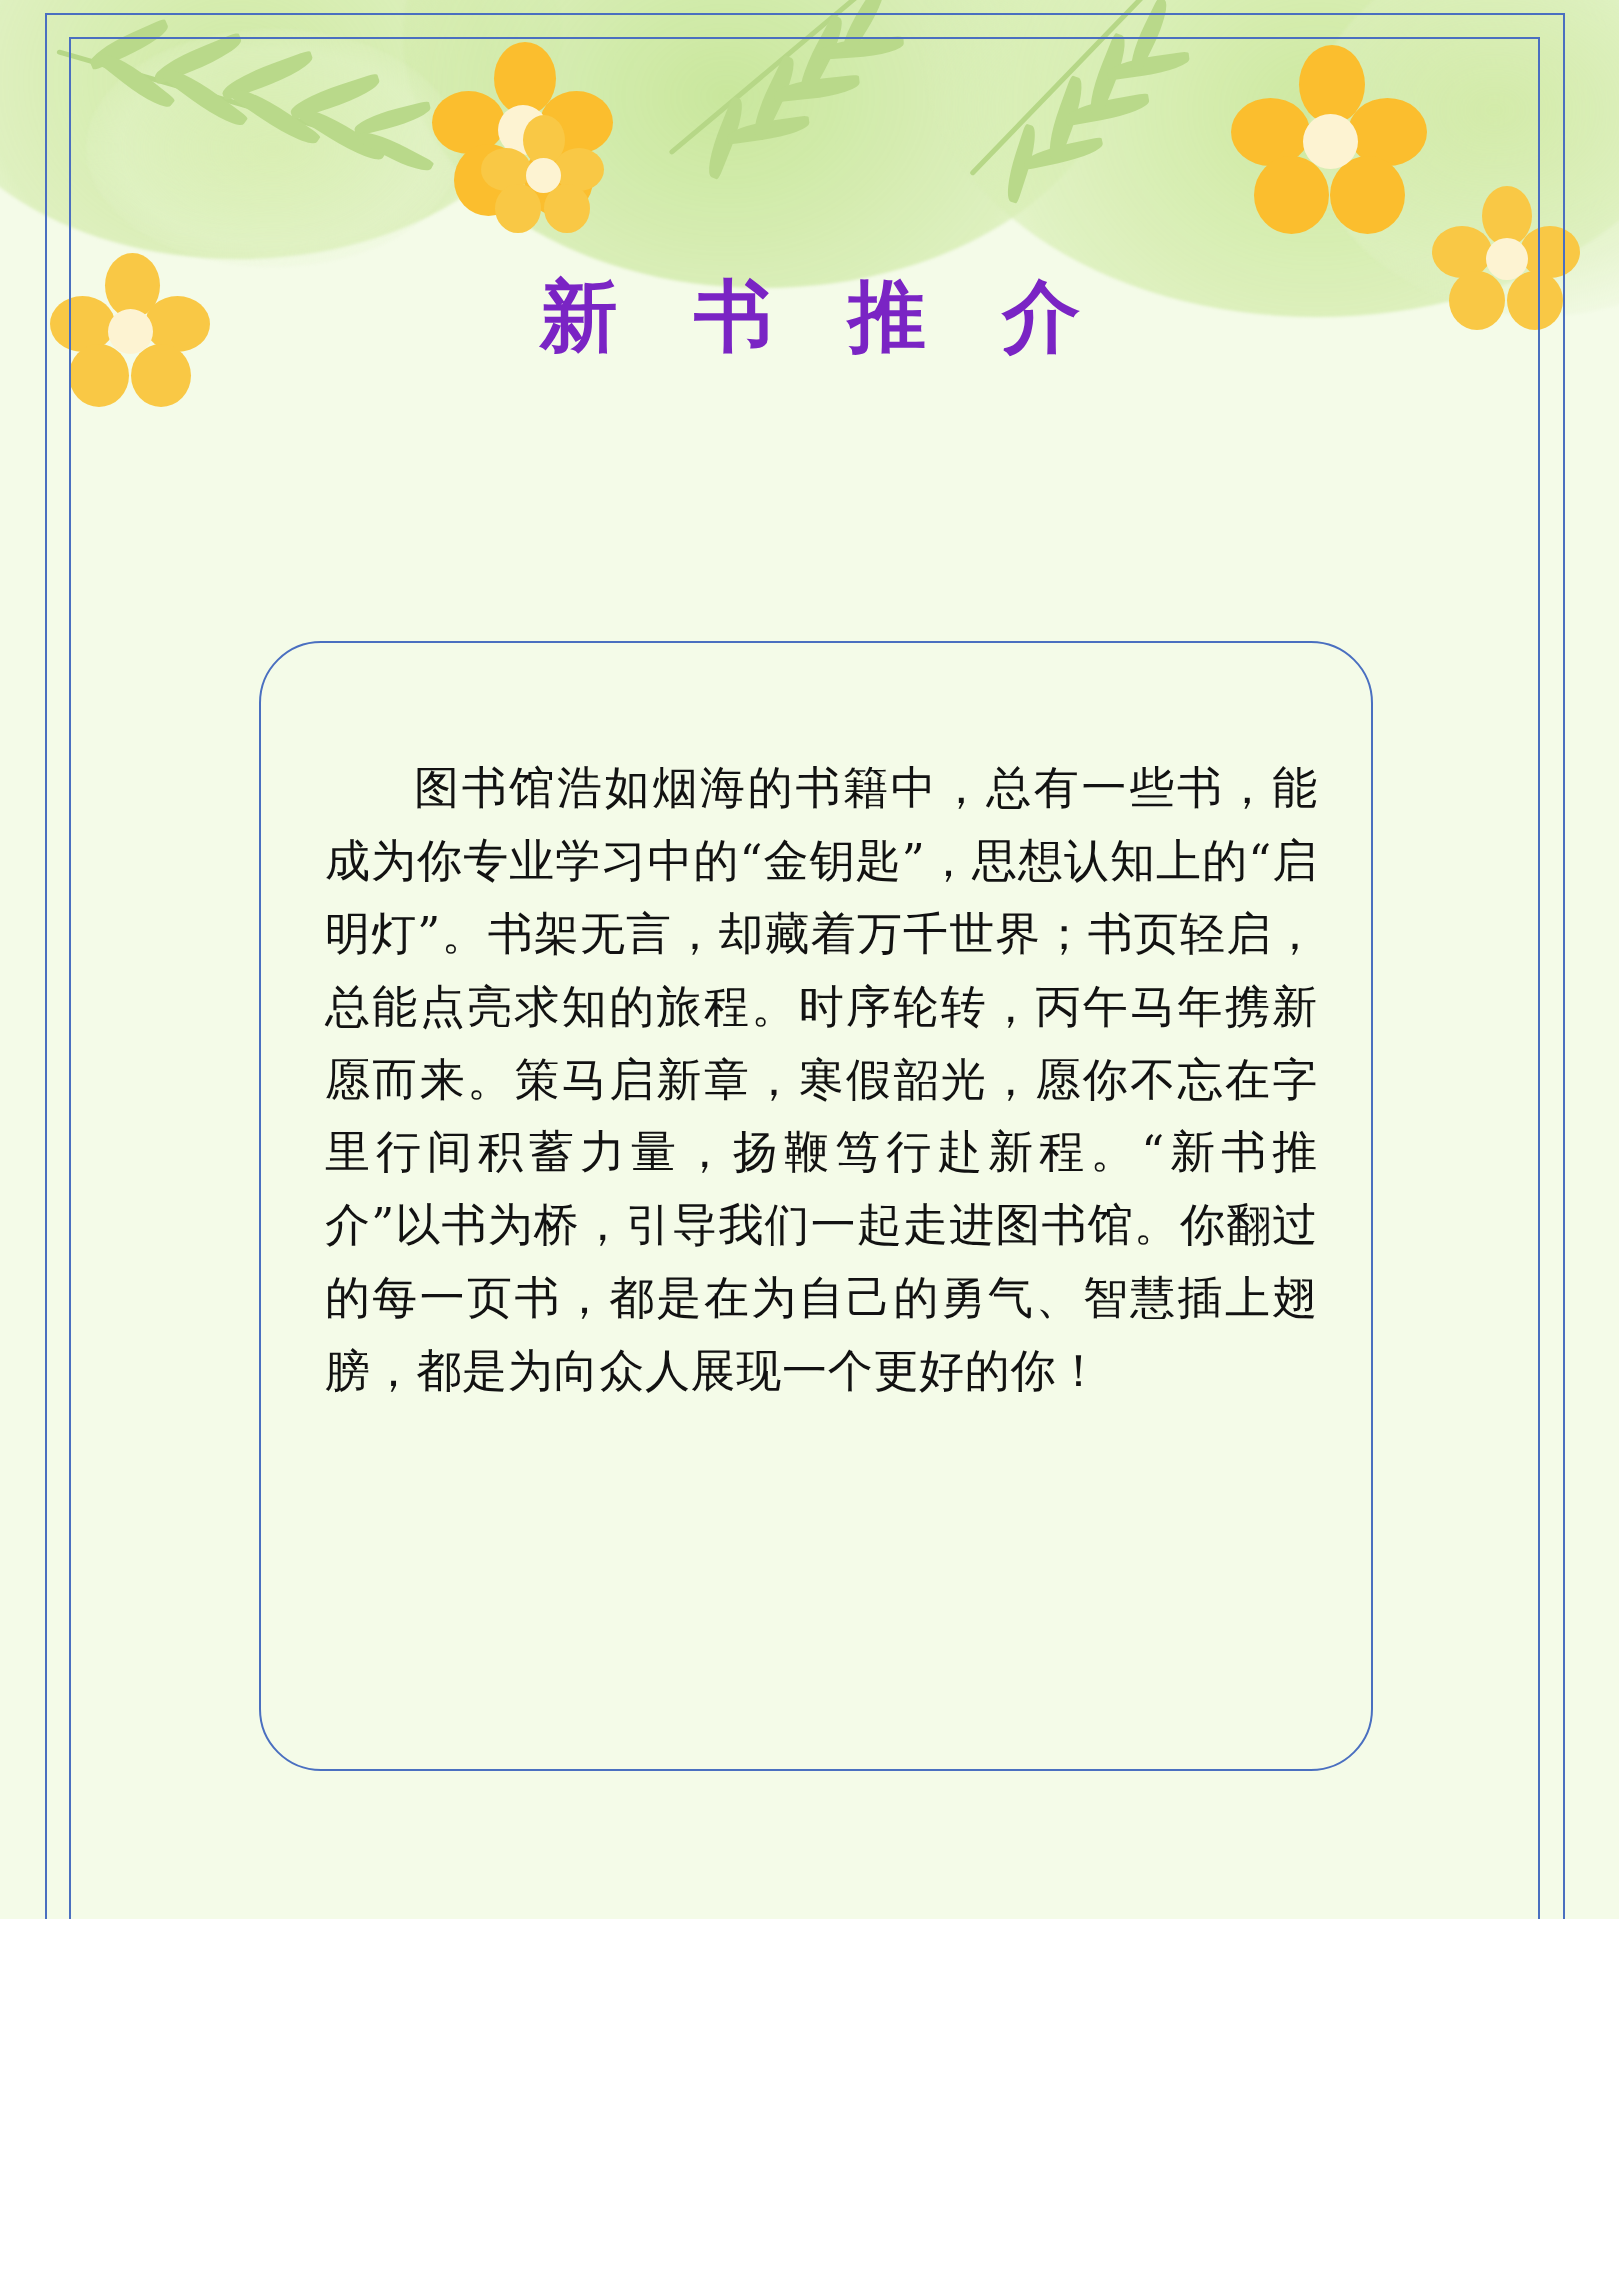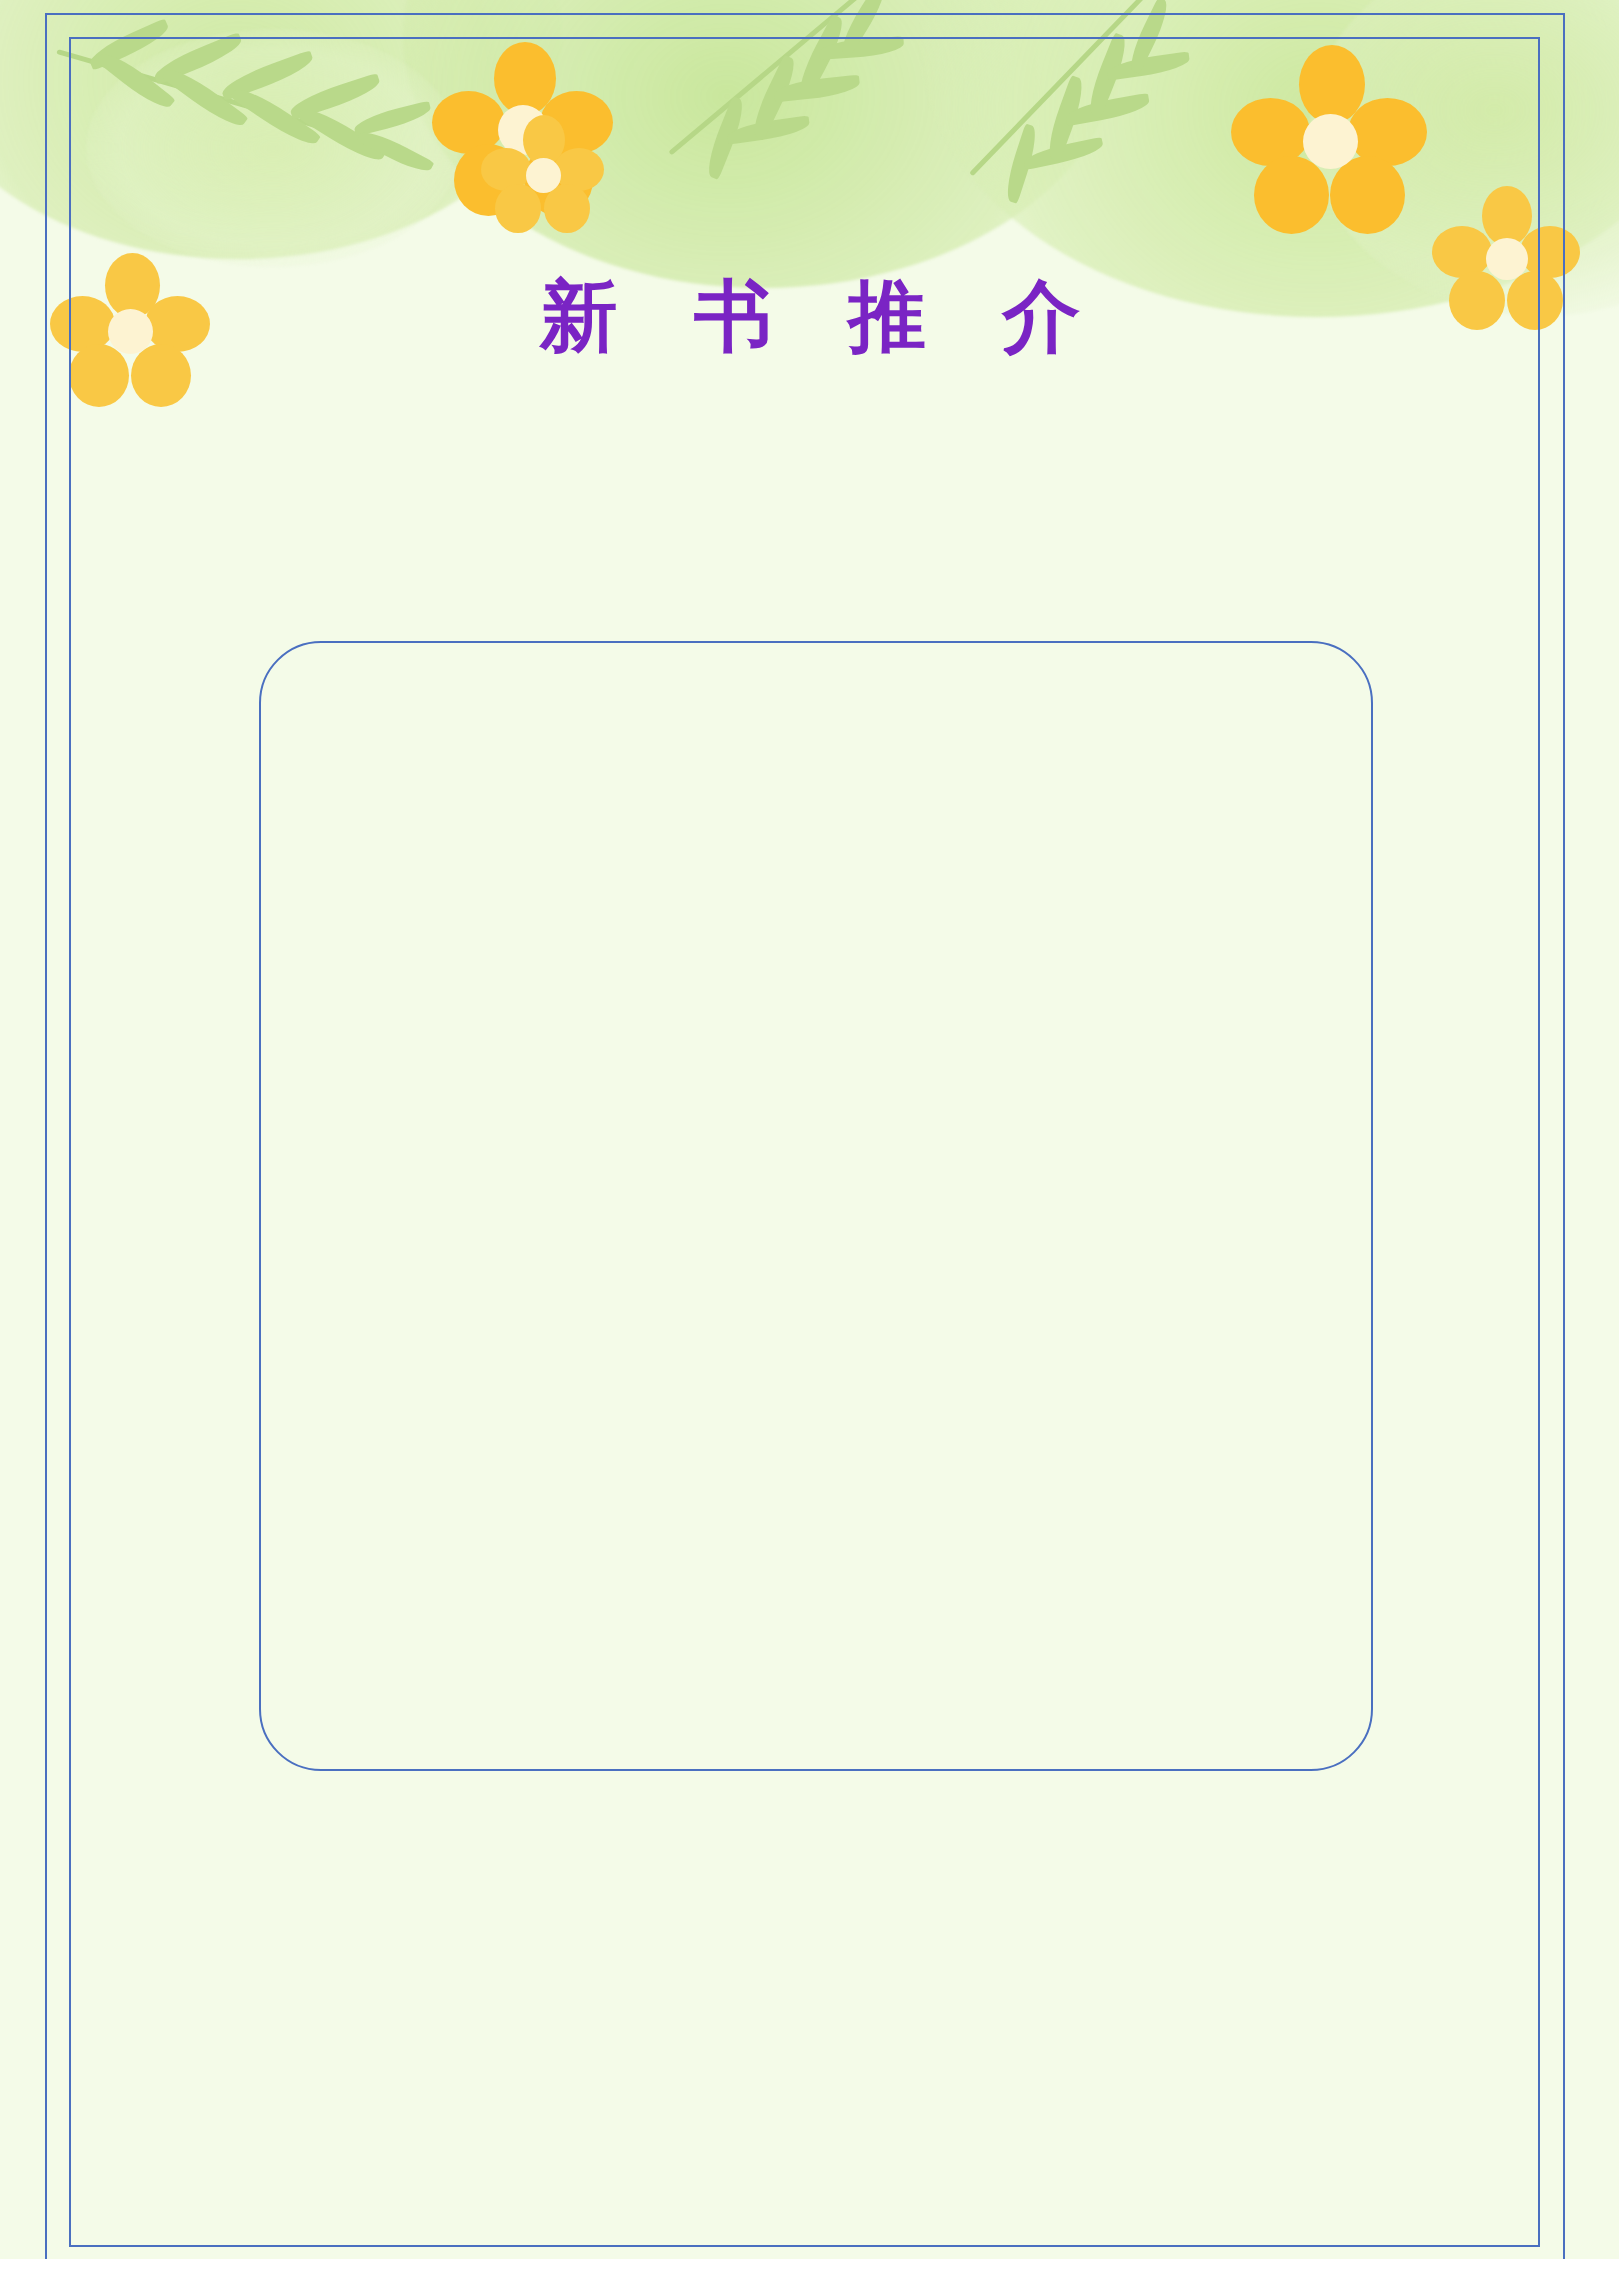--- a/index.html
+++ b/index.html
@@ -6,21 +6,21 @@
     margin: 0;
     padding: 0;
     background: #ffffff;
   }
   body {
     font-family: "Liberation Serif", serif;
   }
   .page {
     position: relative;
     width: 1620px;
-    height: 2259px;
+    height: 1919px;
     background: #f4fbe8;
     overflow: hidden;
   }
 
   
   .blob {
     position: absolute;
     border-radius: 50%;
     filter: blur(1.4px);
   }
@@ -220,15 +220,16 @@
     <div class="petal" style="left:75px;top:85px; width:56px; height:59px; background:#f9c845;"></div>
     <div class="center" style="left:54px; top:52px; width:42px; height:42px;"></div>
   </div>
 
   <div class="frame-outer"></div>
   <div class="frame-inner"></div>
 
   <div class="title">新 书 推 介</div>
 
   <div class="body-box"></div>
+  <div class="body-text">图书馆浩如烟海的书籍中，总有一些书，能成为你专业学习中的“金钥匙”，思想认知上的“启明灯”。书架无言，却藏着万千世界；书页轻启，总能点亮求知的旅程。时序轮转，丙午马年携新愿而来。策马启新章，寒假韶光，愿你不忘在字里行间积蓄力量，扬鞭笃行赴新程。“新书推介”以书为桥，引导我们一起走进图书馆。你翻过的每一页书，都是在为自己的勇气、智慧插上翅膀，都是为向众人展现一个更好的你！</div>
 
 </div>
 
 
 </body></html>

